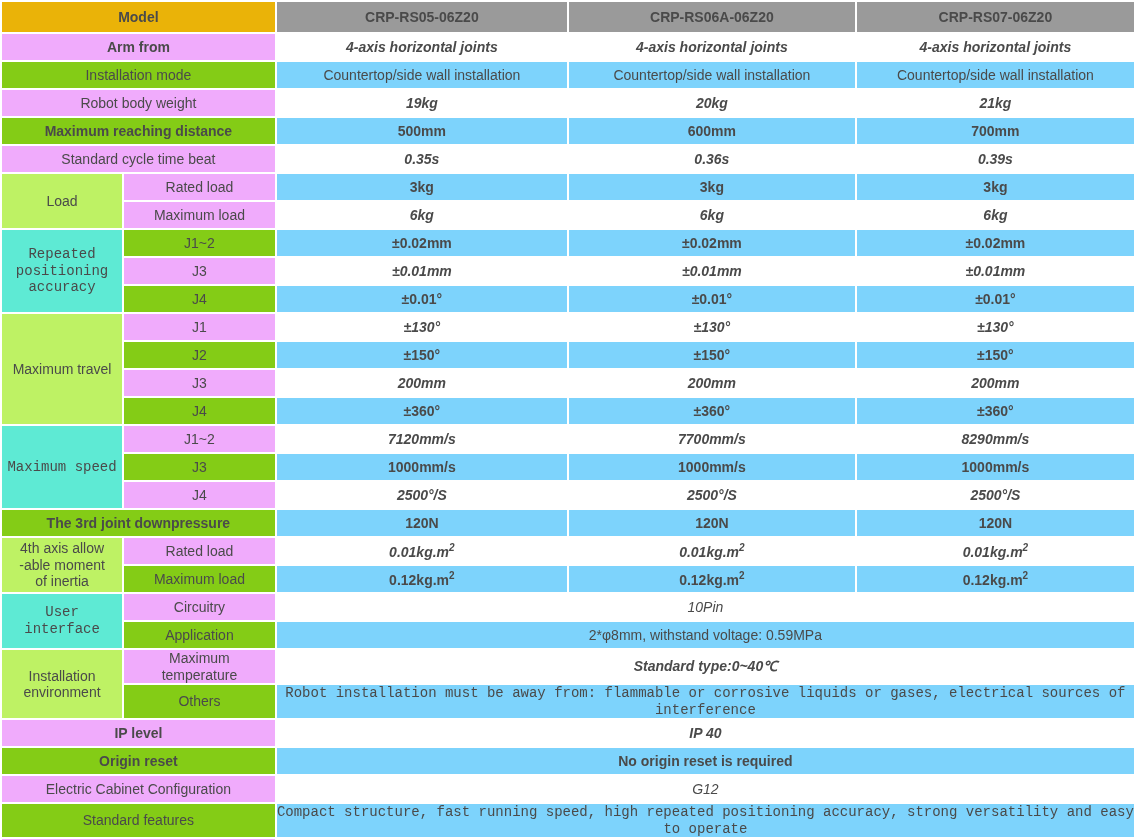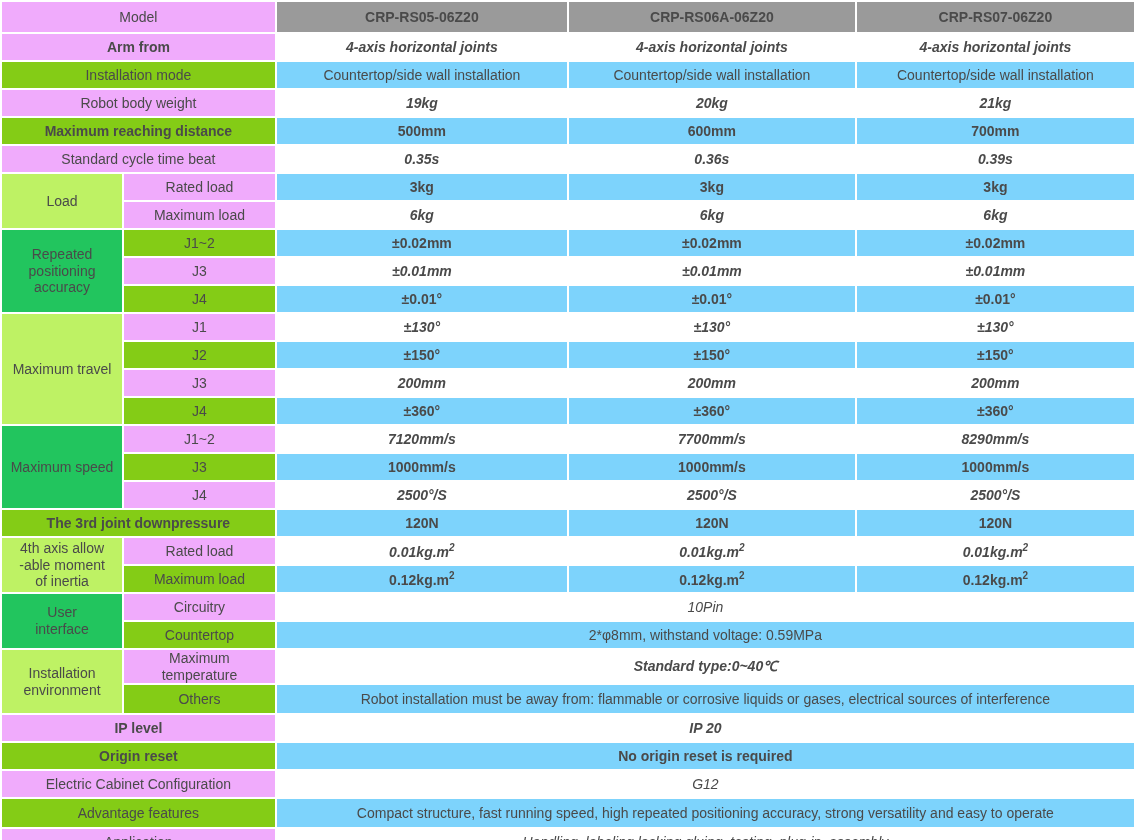--- a/index.html
+++ b/index.html
@@ -29,48 +29,48 @@
     margin: 0;
     border: 2px solid #ffffff;
     text-align: center;
     vertical-align: middle;
     font-size: 14px;
     line-height: 1.18;
     color: #4a4a4a;
   }
   
   .hdr-model {
-    background: #f0abfc;
+    background: #eab308;
     color: #ffffff;
-    font-weight: normal;
+    font-weight: bold;
     font-size: 17px;
     height: 30px;
   }
   .hdr-col {
     background: #9a9a9a;
     color: #ffffff;
     font-weight: bold;
     font-size: 15px;
     height: 30px;
   }
   
   .lbl-light { background: #f0abfc; }
   .lbl-gray { background: #84cc16; }
   .val-white { background: #ffffff; font-style: italic; }
   .val-gray { background: #7dd3fc; }
   .grp-gray { background: #bef264; }
-  .grp-light { background: #22c55e; }
+  .grp-light { background: #5eead4; font-family: Liberation Mono, monospace; }
 
   .b { font-weight: bold; }
   .row-h { height: 28px; }
   .row-h2 { height: 30px; }
   .sup { font-size: 10px; vertical-align: super; }
   .small { font-size: 13px; }
   .lead { font-size: 14.5px; }
-  .pad-l { padding: 2px 6px; }
+  .pad-l { padding: 2px 6px; font-family: Liberation Mono, monospace; }
   .two-line { line-height: 1.12; }
 </style>
 </head>
 <body>
 
 <table class="spec">
   <colgroup>
     <col class="c0">
       <col class="c1">
       <col class="c2">
@@ -224,21 +224,21 @@
 
     <tr class="row-h">
       <td rowspan="2" class="grp-light lead two-line">
         <span>User</span><br>
         <span>interface</span>
       </td>
       <td class="lbl-light">Circuitry</td>
       <td colspan="3" class="val-white">10Pin</td>
     </tr>
     <tr class="row-h">
-      <td class="lbl-gray">Countertop</td>
+      <td class="lbl-gray">Application</td>
       <td colspan="3" class="val-gray">2*φ8mm, withstand voltage: 0.59MPa</td>
     </tr>
 
     <tr class="row-h">
       <td rowspan="2" class="grp-gray lead two-line">
         <span>Installation</span><br>
         <span>environment</span>
       </td>
       <td class="lbl-light small two-line">
         <span>Maximum</span><br>
@@ -246,32 +246,32 @@
       </td>
       <td colspan="3" class="val-white b">Standard type:0~40℃</td>
     </tr>
     <tr class="row-h2">
       <td class="lbl-gray">Others</td>
       <td colspan="3" class="val-gray pad-l">Robot installation must be away from: flammable or corrosive liquids or gases, electrical sources of interference</td>
     </tr>
 
     <tr class="row-h">
       <td colspan="2" class="lbl-light b">IP level</td>
-      <td colspan="3" class="val-white b">IP 20</td>
+      <td colspan="3" class="val-white b">IP 40</td>
     </tr>
     <tr class="row-h">
       <td colspan="2" class="lbl-gray b">Origin reset</td>
       <td colspan="3" class="val-gray b">No origin reset is required</td>
     </tr>
     <tr class="row-h">
       <td colspan="2" class="lbl-light">Electric Cabinet Configuration</td>
       <td colspan="3" class="val-white">G12</td>
     </tr>
     <tr class="row-h2">
-      <td colspan="2" class="lbl-gray">Advantage features</td>
+      <td colspan="2" class="lbl-gray">Standard features</td>
       <td colspan="3" class="val-gray pad-l">Compact structure, fast running speed, high repeated positioning accuracy, strong versatility and easy to operate</td>
     </tr>
     <tr class="row-h">
       <td colspan="2" class="lbl-light">Application</td>
       <td colspan="3" class="val-white">Handling, labeling,locking,gluing, testing, plug-in, assembly</td>
     </tr>
   </tbody>
 </table>
 
 </body></html>

